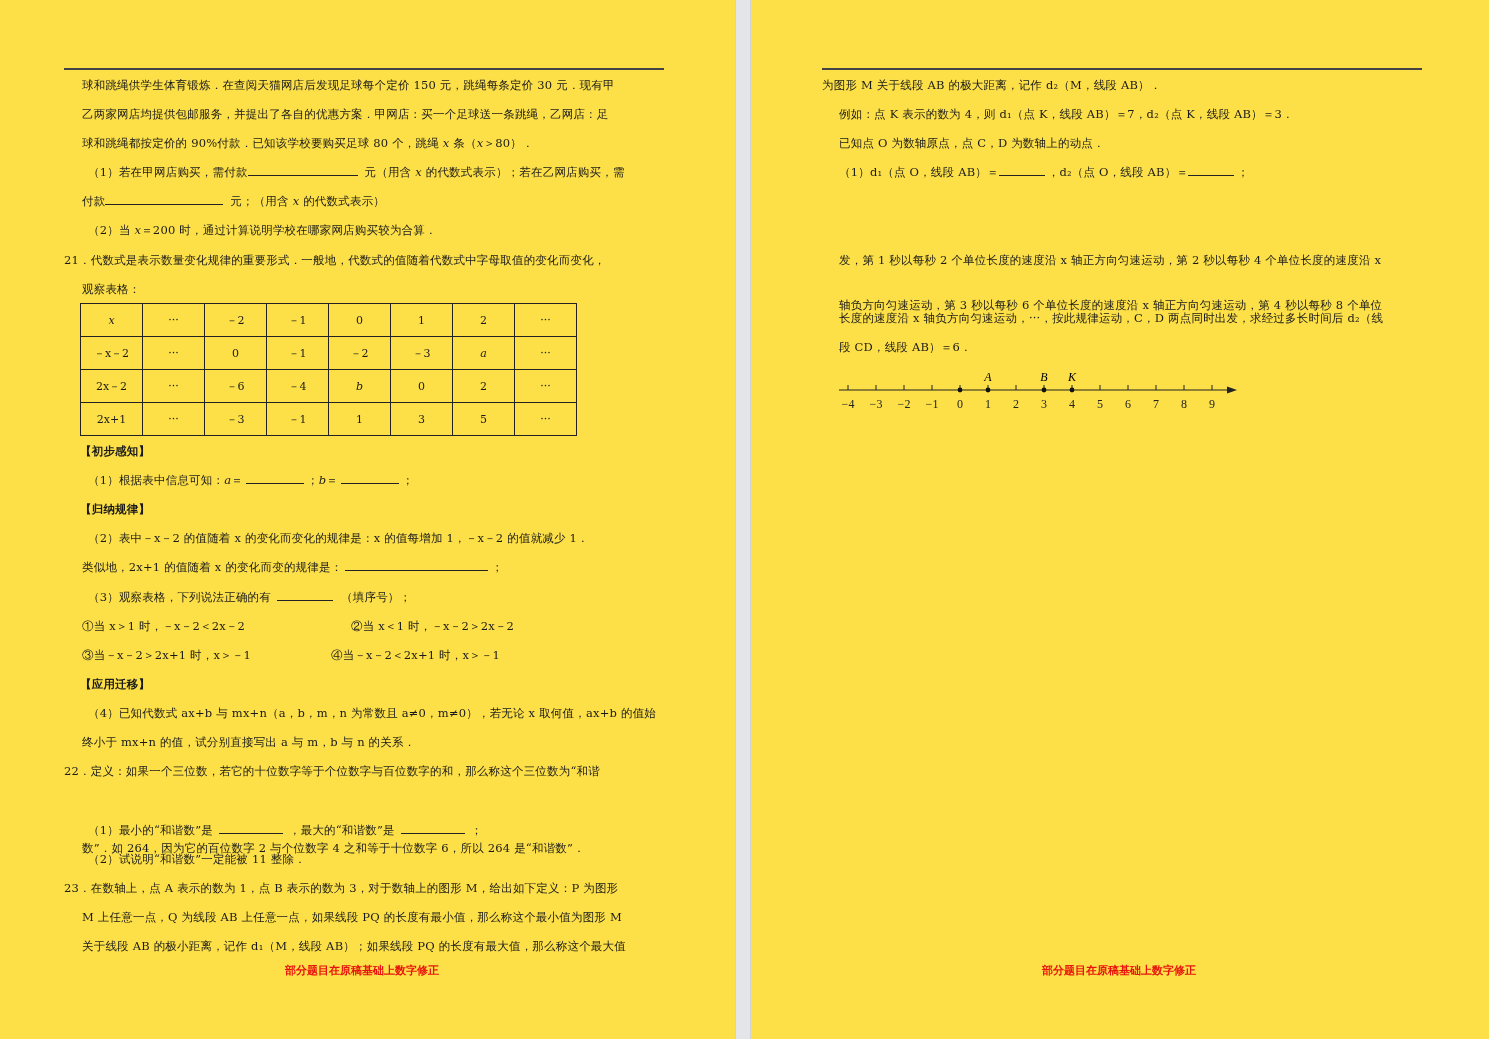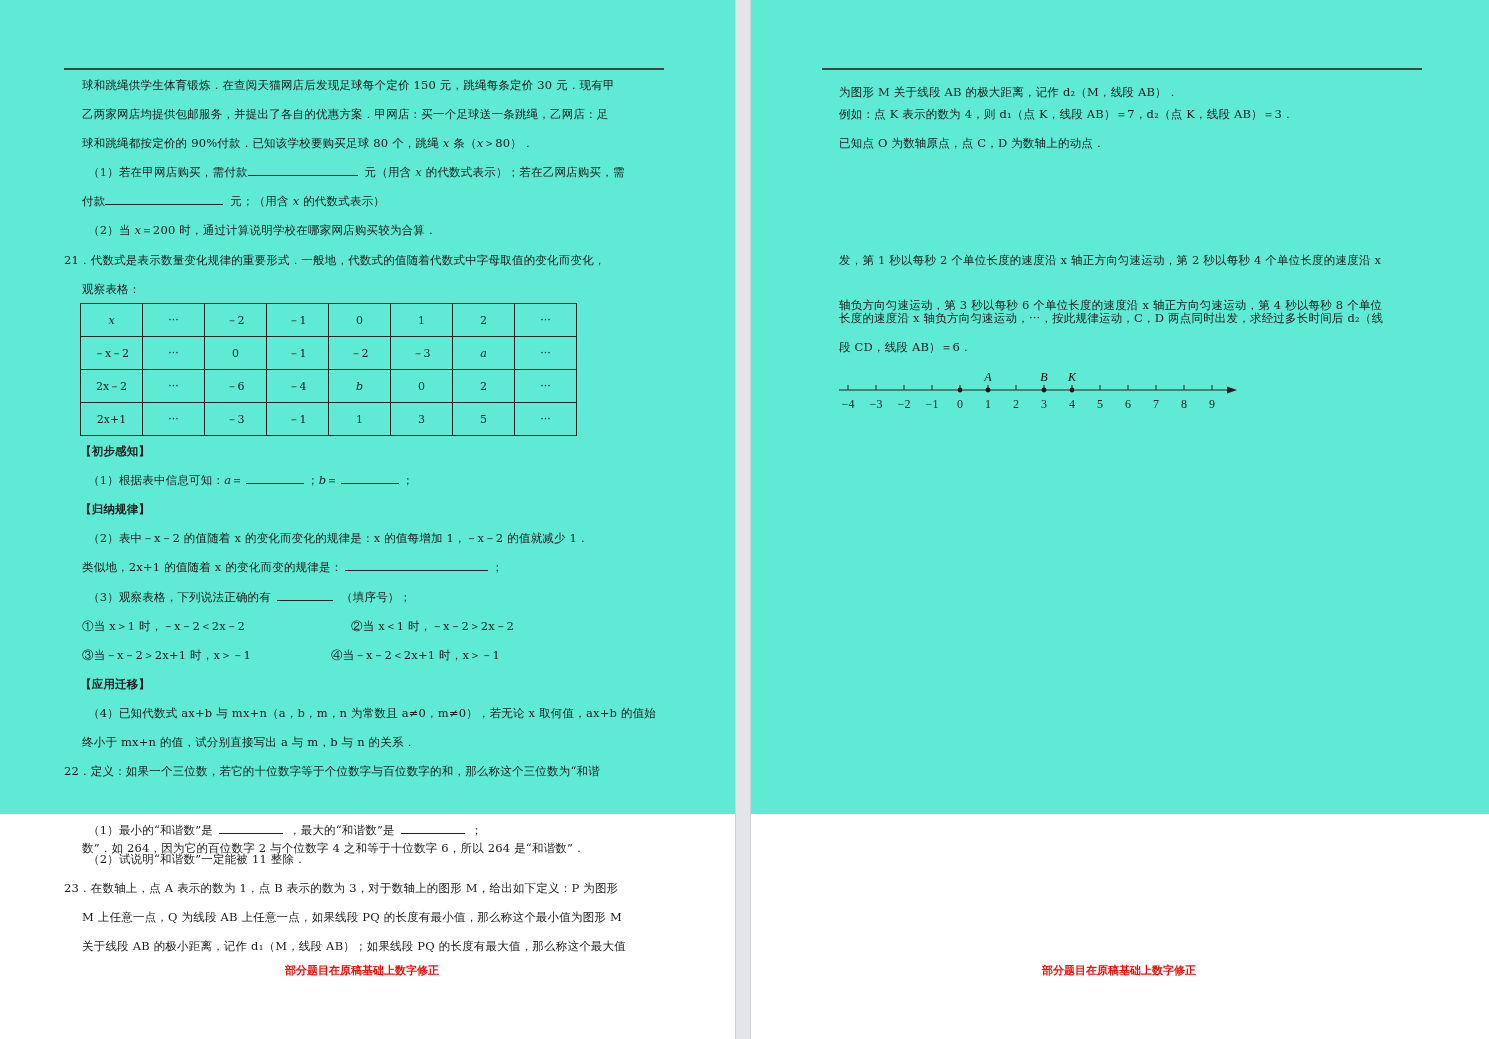--- a/index.html
+++ b/index.html
@@ -1,18 +1,18 @@
 <!DOCTYPE html>
 <html><head>
   <meta charset="utf-8">
   <style>
     * { margin: 0; padding: 0; box-sizing: border-box; }
     html, body { width: 1489px; height: 1039px; overflow: hidden; background: #ffffff; }
     body { position: relative; font-family: "DejaVu Serif", "Liberation Serif", serif; color: #1a1a1a; }
-    .page { position: absolute; top: 0; height: 814px; background: #5eead4; }
+    .page { position: absolute; top: 0; height: 1039px; background: #fde047; }
     #page-left { left: 0; width: 735px; }
     #page-right { left: 751px; width: 738px; }
     .gutter { position: absolute; left: 735px; top: 0; width: 16px; height: 1039px; background: #e3e5e9; border-left: 1px solid #cfd2d7; border-right: 1px solid #cfd2d7; }
     .header-rule { position: absolute; top: 68px; height: 2px; background: #444; }
     #page-left .header-rule { left: 64px; width: 600px; }
     #page-right .header-rule { left: 71px; width: 600px; }
     .line { position: absolute; font-size: 11.5px; line-height: 16px; white-space: nowrap; letter-spacing: 0.2px; }
     .i { font-style: italic; }
     .blank { display: inline-block; border-bottom: 1px solid #222; height: 12px; vertical-align: baseline; margin: 0 3px; }
     .b { font-weight: bold; }
@@ -125,23 +125,26 @@
   <div class="line" style="left:64px;top:880px;">23．在数轴上，点 A 表示的数为 1，点 B 表示的数为 3，对于数轴上的图形 M，给出如下定义：P 为图形</div>
   <div class="line" style="left:82px;top:909px;">M 上任意一点，Q 为线段 AB 上任意一点，如果线段 PQ 的长度有最小值，那么称这个最小值为图形 M</div>
   <div class="line" style="left:82px;top:938px;">关于线段 AB 的极小距离，记作 d₁（M，线段 AB）；如果线段 PQ 的长度有最大值，那么称这个最大值</div>
 
   <div class="footer-note">部分题目在原稿基础上数字修正</div>
 </div>
 
 <div class="page" id="page-right">
   <div class="header-rule"></div>
 
-  <div class="line" style="left:88px;top:77px;margin-top:7px;">为图形 M 关于线段 AB 的极大距离，记作 d₂（M，线段 AB）．</div>
+  <div class="line" style="left:71px;top:77px;">为图形 M 关于线段 AB 的极大距离，记作 d₂（M，线段 AB）．</div>
   <div class="line" style="left:88px;top:106px;">例如：点 K 表示的数为 4，则 d₁（点 K，线段 AB）＝7，d₂（点 K，线段 AB）＝3．</div>
   <div class="line" style="left:88px;top:135px;">已知点 O 为数轴原点，点 C，D 为数轴上的动点．</div>
+  <div class="line" style="left:88px;top:164px;">
+    <span>（1）d₁（点 O，线段 AB）＝</span><span class="blank" style="width:46px;margin-left:0"></span><span>，d₂（点 O，线段 AB）＝</span><span class="blank" style="width:46px;margin-left:0"></span><span>；</span>
+  </div>
   <div class="line" style="left:88px;top:252px;">发，第 1 秒以每秒 2 个单位长度的速度沿 x 轴正方向匀速运动，第 2 秒以每秒 4 个单位长度的速度沿 x</div>
   <div class="line" style="left:88px;top:281px;margin-top:16px;">轴负方向匀速运动，第 3 秒以每秒 6 个单位长度的速度沿 x 轴正方向匀速运动，第 4 秒以每秒 8 个单位</div>
   <div class="line" style="left:88px;top:310px;">长度的速度沿 x 轴负方向匀速运动，···，按此规律运动，C，D 两点同时出发，求经过多长时间后 d₂（线</div>
   <div class="line" style="left:88px;top:339px;">段 CD，线段 AB）＝6．</div>
 
   <div class="numline">
     <svg width="400" height="50" viewBox="0 0 400 50">
       <line x1="0" y1="24" x2="392" y2="24" stroke="#222" stroke-width="1.2"></line>
       <polygon points="398,24 388,20.5 388,27.5" fill="#222"></polygon>
       <g id="ticks">

